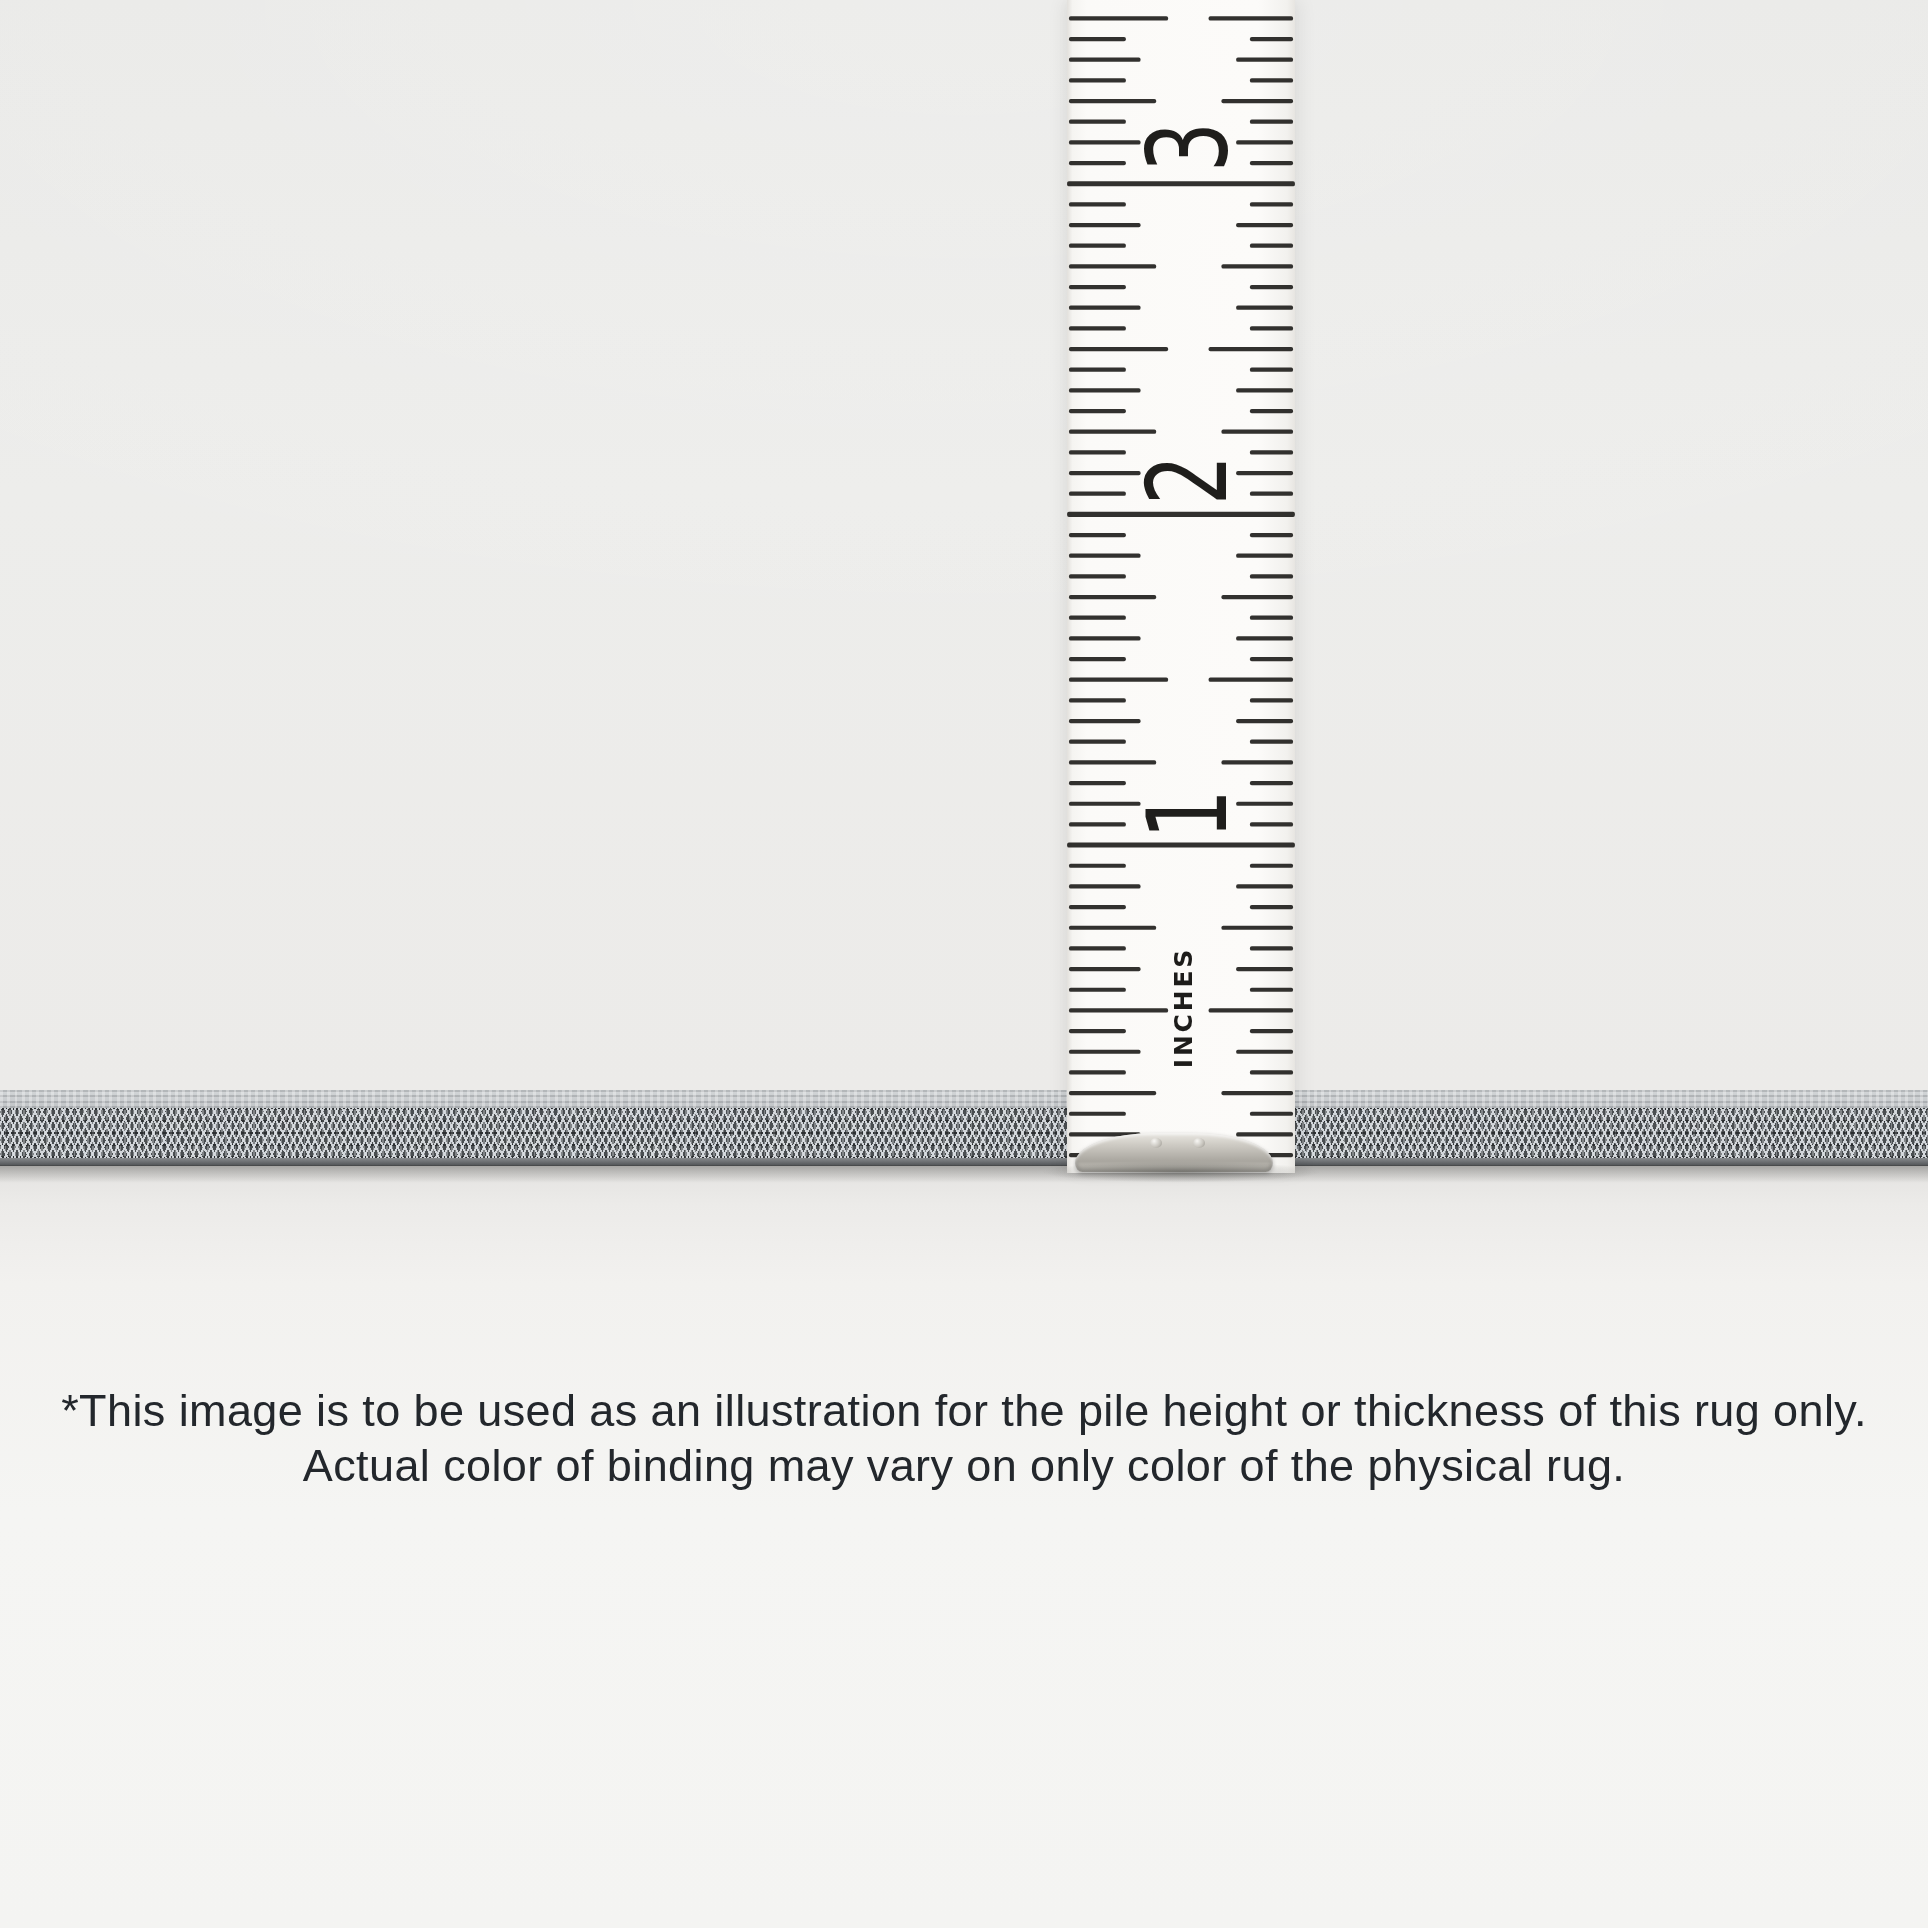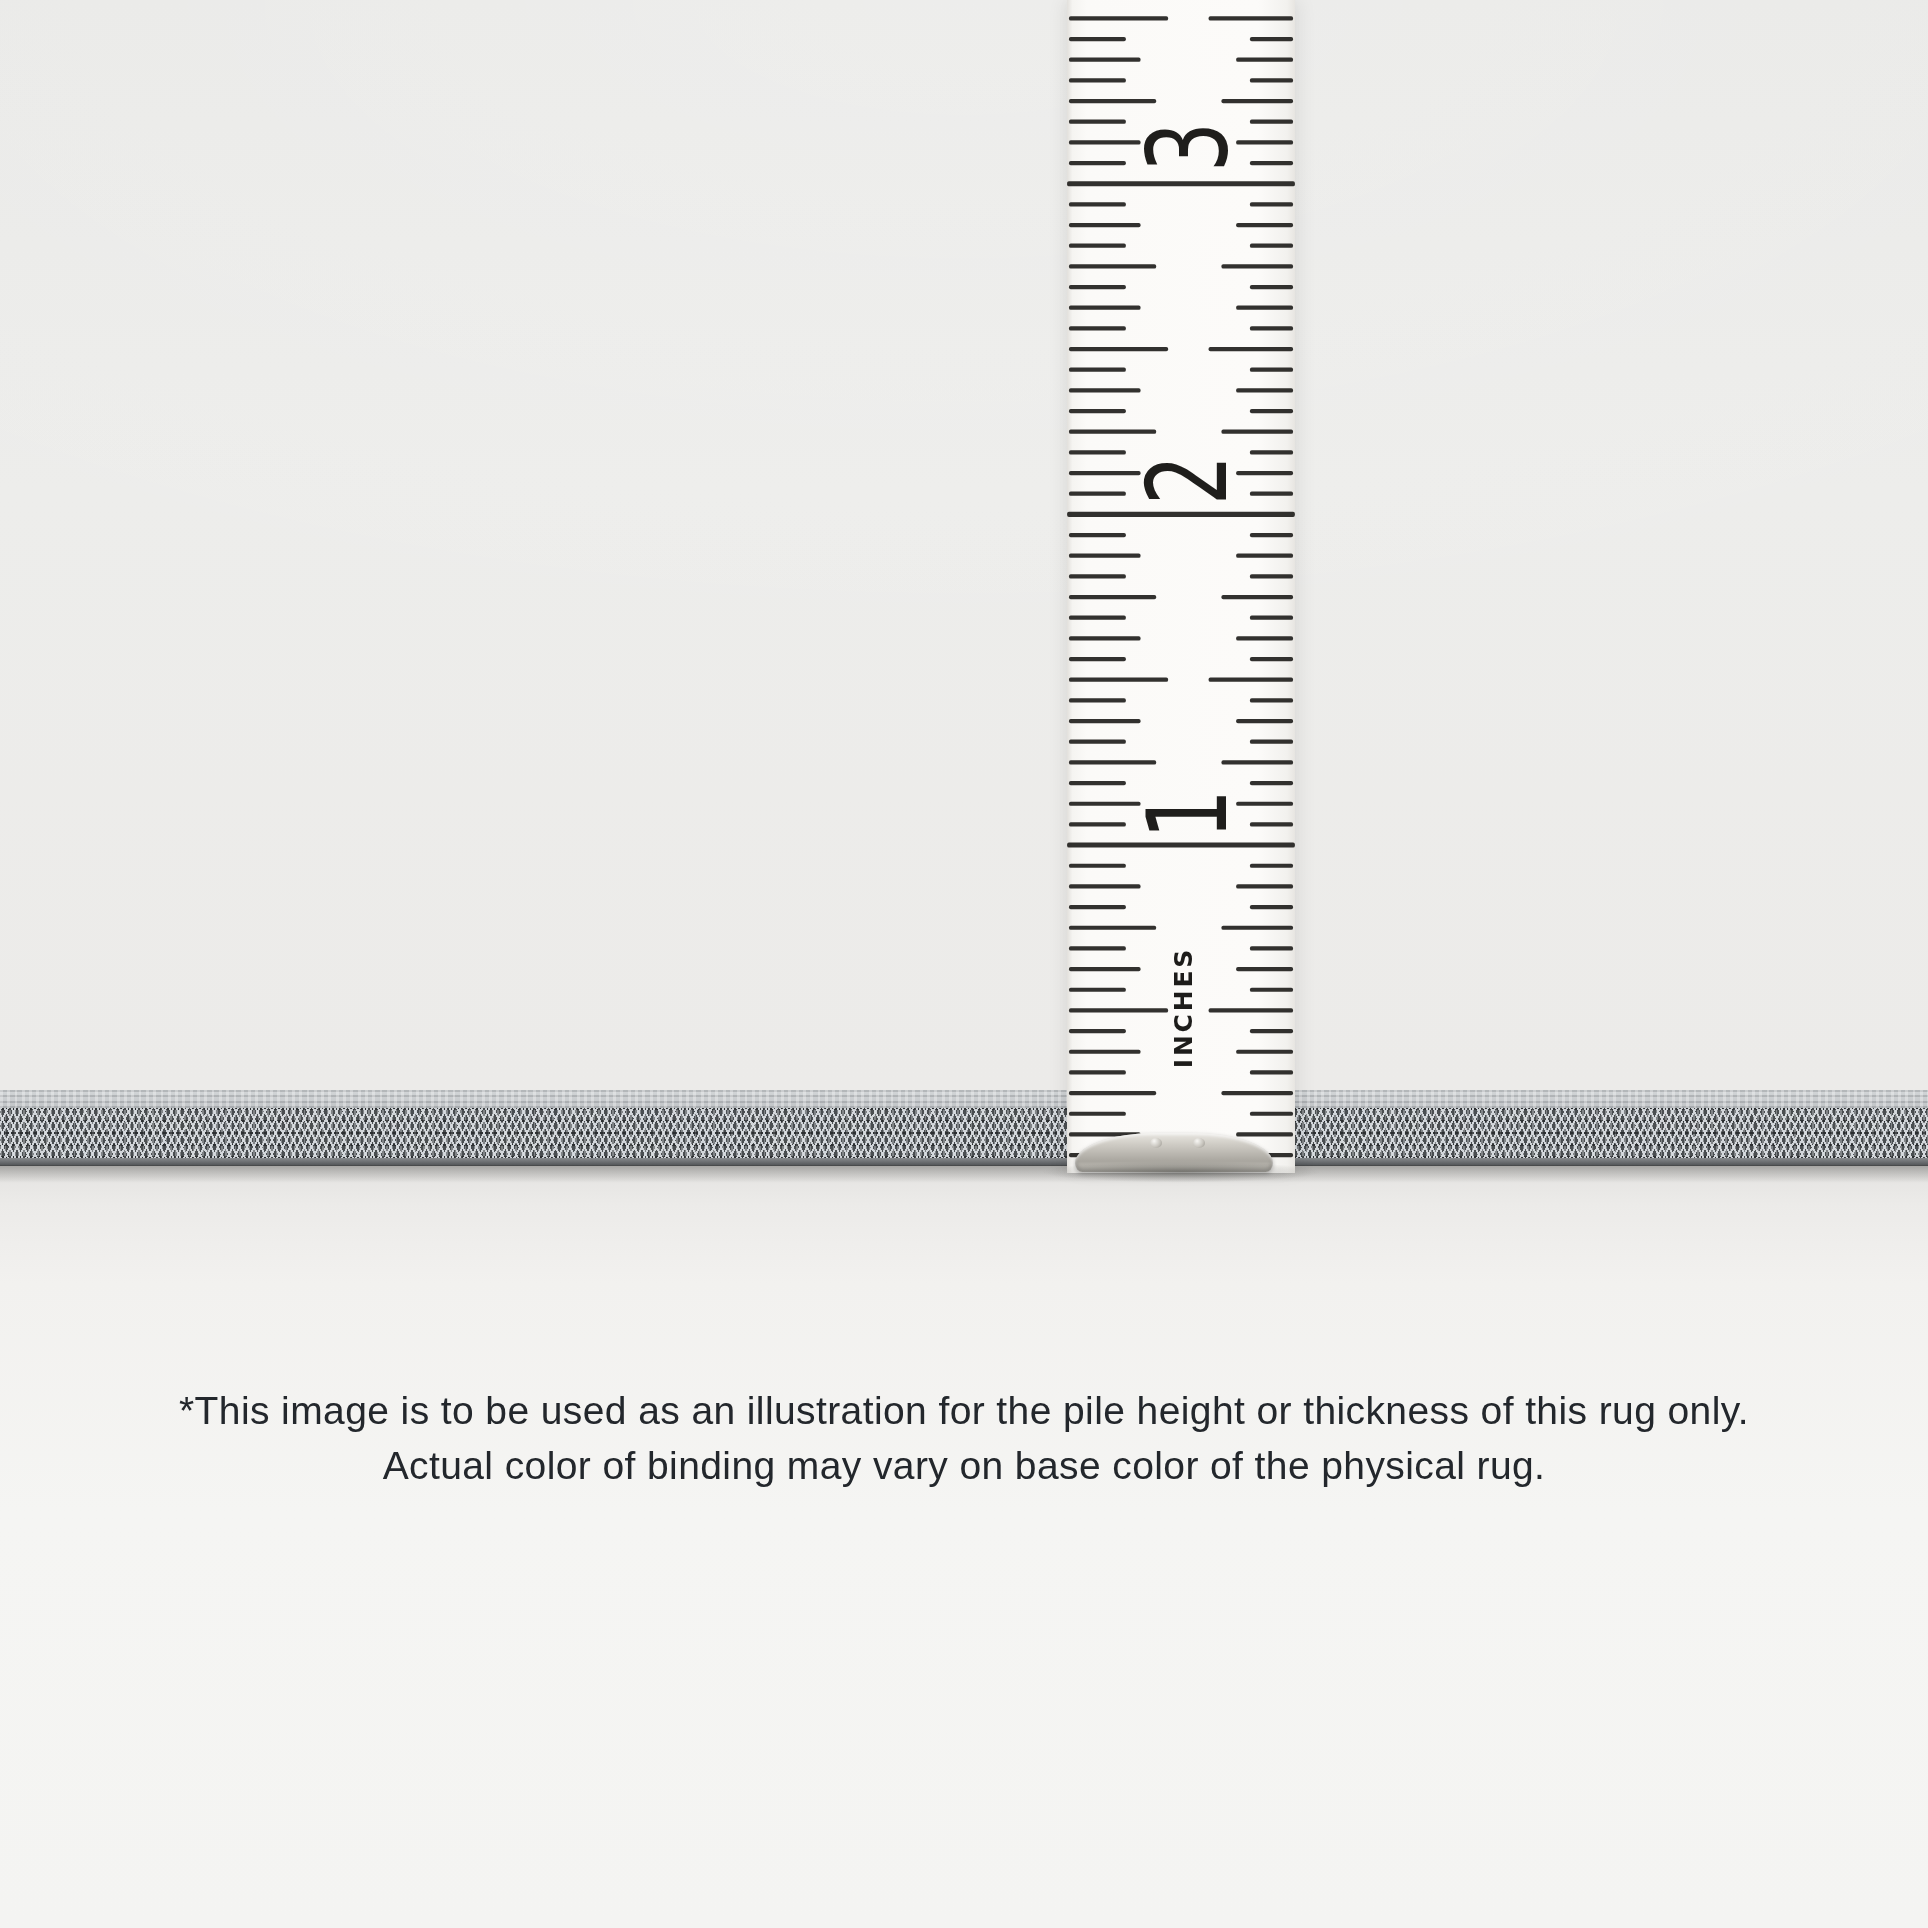--- a/index.html
+++ b/index.html
@@ -74,21 +74,21 @@
     background:radial-gradient(circle at 35% 30%, #f8f7f4, #c9c6bf 55%, #94918a);
   }
   .rivet-1{ left:75px; } .rivet-2{ left:118px; }
   .tip-shadow{
     position:absolute; left:1036px; top:1161px; width:290px; height:22px;
     background:radial-gradient(ellipse at 50% 50%, rgba(75,75,71,0.45), rgba(75,75,71,0) 68%);
   }
   
   .caption{
     position:absolute; left:0; top:1383px; width:1928px; text-align:center;
-    color:#23272c; font-size:39px; line-height:55px; letter-spacing:0.4px;
+    color:#23272c; font-size:45px; line-height:55px; letter-spacing:0.4px;
   }
 </style>
 </head>
 <body>
 
 <div class="scene">
   <div class="backdrop"></div>
   <div class="floor"></div>
 
   <div class="rug">
@@ -219,16 +219,16 @@
     <div class="unit">INCHES</div>
     <div class="metal-tip">
       <span class="rivet rivet-1"></span>
       <span class="rivet rivet-2"></span>
     </div>
   </div>
   <div class="tip-shadow"></div>
 
   <div class="caption">
     <div>*This image is to be used as an illustration for the pile height or thickness of this rug only.</div>
-    <div>Actual color of binding may vary on base color of the physical rug.</div>
+    <div>Actual color of binding may vary on only color of the physical rug.</div>
   </div>
 </div>
 
 
 </body></html>

